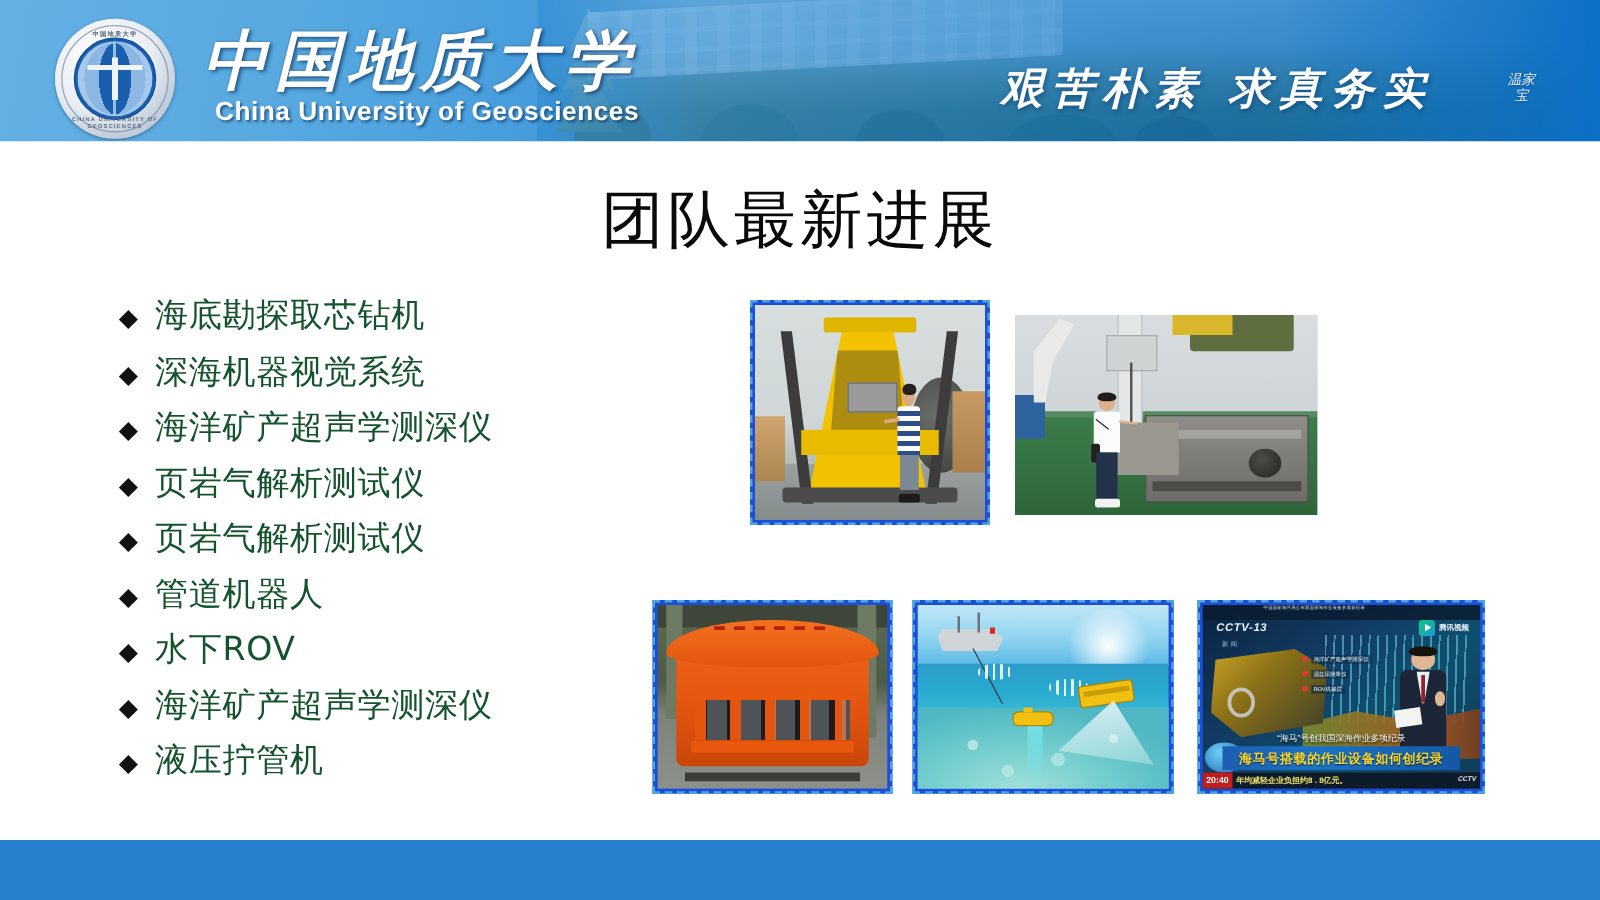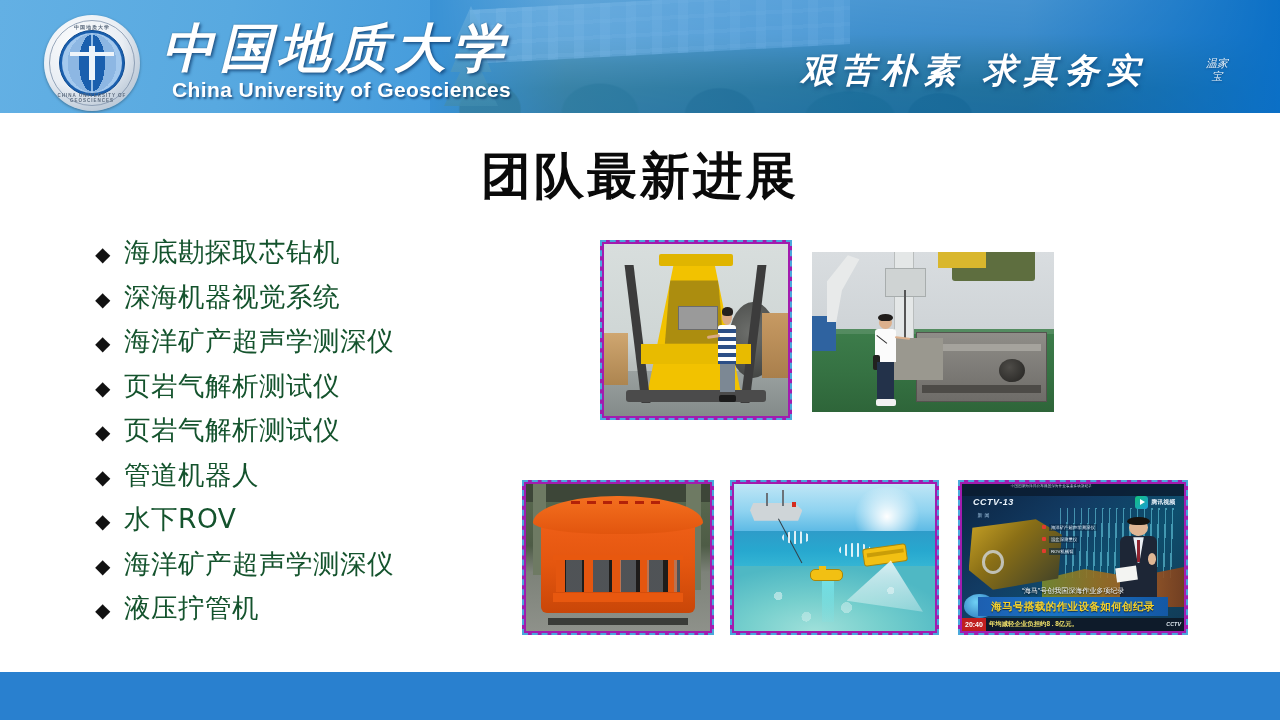--- a/index.html
+++ b/index.html
@@ -110,34 +110,34 @@
     position: absolute; left: 800px; top: 48px;
     font-family: "DejaVu Serif", "Liberation Serif", serif;
     font-size: 34px; font-weight: bold; color: #ffffff;
     letter-spacing: 7px; font-style: italic;
     text-shadow: 1px 2px 4px rgba(0,45,95,.55);
     white-space: nowrap;
   }
   .motto-sign {
     position: absolute; left: 1206px; top: 58px;
     width: 22px;
-    font-family: Liberation Mono, monospace;
+    font-family: Liberation Serif, serif;
     font-size: 11px; color: rgba(255,255,255,.92);
     line-height: 13px; text-align: center;
     font-style: italic;
     text-shadow: 0 1px 2px rgba(0,40,90,.5);
   }
 
   
   .slide-title {
     position: absolute; left: 0; top: 143px; width: 1280px;
     text-align: center;
     font-family: "DejaVu Serif", "Liberation Serif", serif;
     font-size: 50px; color: #0a0a0a; letter-spacing: 3px;
-    font-weight: bold;
+    font-weight: normal;
   }
 
   
   .bullets {
     position: absolute; left: 95px; top: 234px; width: 470px;
   }
   .bullet-row {
     display: flex; align-items: baseline;
     height: 44.5px;
   }
@@ -148,21 +148,21 @@
   .bullet-text {
     font-family: "DejaVu Sans", "Liberation Sans", sans-serif;
     font-size: 26.5px; color: #14532d; white-space: nowrap;
     letter-spacing: .5px;
   }
 
   
   .photo {
     position: absolute; overflow: hidden; background: #cfd6da;
   }
-  .photo.dashed { border: 2px dashed #4aa8dc; padding: 2px; background: #a21caf; }
+  .photo.dashed { border: 2px dashed #4aa8dc; padding: 2px; background: #1d4ed8; }
   .photo-inner { width: 100%; height: 100%; position: relative; overflow: hidden; }
 
   
   #photo-rig { left: 600px; top: 240px; width: 192px; height: 180px; }
   .wall { position:absolute; inset:0; background: linear-gradient(180deg,#d8dedd 0%,#cfd6d5 55%,#b9bfbd 70%,#a9b0ae 100%); }
   .wall::after{content:"";position:absolute;left:0;bottom:0;width:100%;height:26%;background:linear-gradient(180deg,#9aa1a0,#848b8a);}
   .rig-frame {
     position:absolute; left:22%; top:10%; width:54%; height:80%;
     background:#f2c200;
     clip-path: polygon(30% 0%, 70% 0%, 96% 92%, 100% 100%, 0% 100%, 4% 92%);

